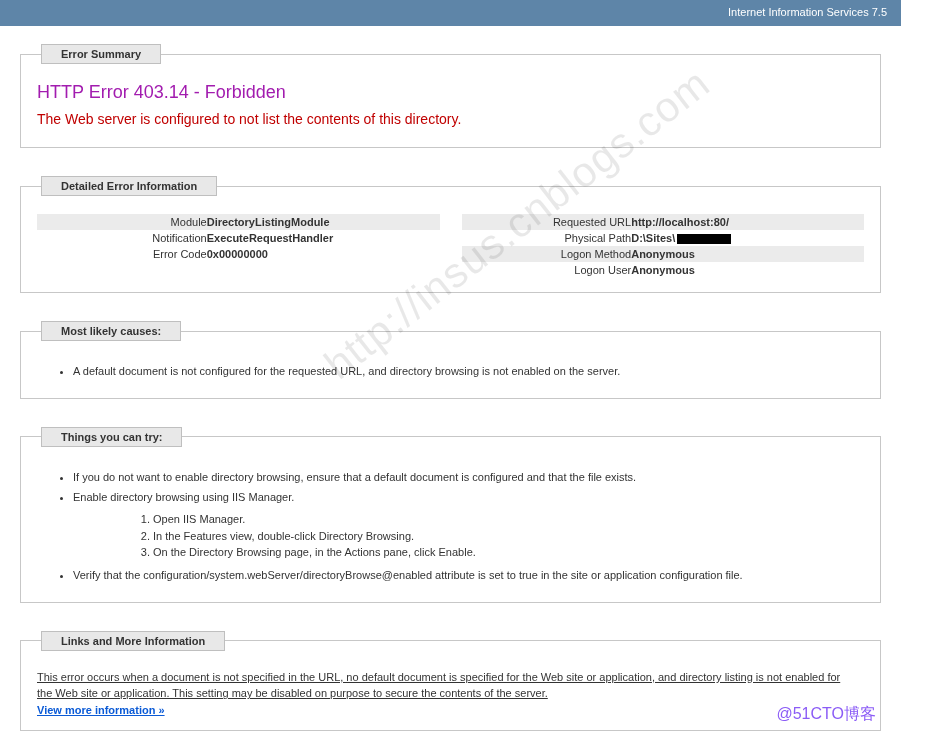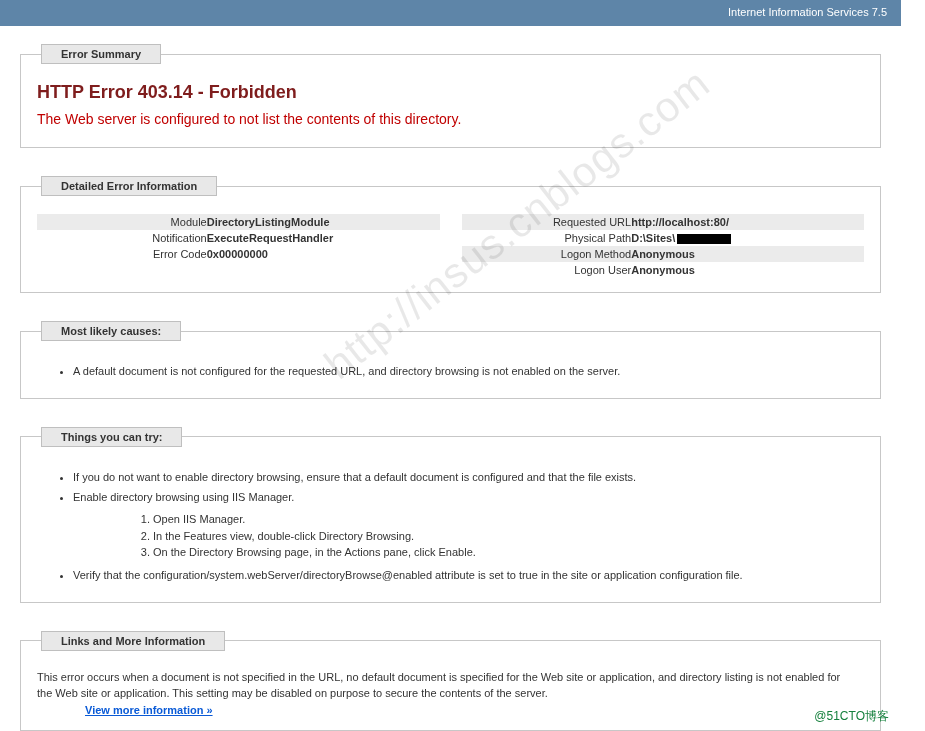--- a/index.html
+++ b/index.html
@@ -33,23 +33,23 @@
   fieldset.panel legend {
     border: 1px solid #bfbfbf;
     background: #e8e8e8;
     padding: 3px 19px;
     font-size: 11px;
     font-weight: bold;
     color: #333;
     margin-left: 4px;
   }
   h1.err-title {
-    color: #7f1d1d;
+    color: #a21caf;
     font-size: 18px;
-    font-weight: bold;
+    font-weight: normal;
     margin: 4px 0 8px 0;
     font-family: Verdana, Geneva, sans-serif;
   }
   .err-sub {
     color: #c00000;
     font-size: 14px;
     margin: 0 0 6px 0;
   }
   .detail-rows {
     display: flex;
@@ -95,45 +95,45 @@
   ol.steps {
     margin: 6px 0 6px 80px;
     padding: 0;
     font-size: 11px;
   }
   ol.steps li { margin: 1px 0; line-height: 1.45; }
   .links-text {
     font-size: 11px;
     line-height: 1.5;
     margin: 4px 8px 2px 0;
+    text-decoration: underline;
   }
   a.more-link {
     color: #0a5ad6;
     font-weight: bold;
     text-decoration: underline;
     font-size: 11px;
-    margin-left: 48px;
   }
   .watermark {
     position: absolute;
     left: 280px;
     top: 200px;
     font-size: 42px;
     color: rgba(0,0,0,0.09);
     transform: rotate(-38deg);
     pointer-events: none;
     letter-spacing: 1px;
     font-family: Arial, sans-serif;
   }
   .footer-wm {
     position: absolute;
-    right: 12px;
+    right: 25px;
     bottom: 6px;
-    color: #15803d;
-    font-size: 12px;
+    color: #8b5cf6;
+    font-size: 16px;
     pointer-events: none;
   }
   .outer {
     position: relative;
     width: 901px;
     height: 731px;
     overflow: hidden;
   }
 </style>
 </head>

